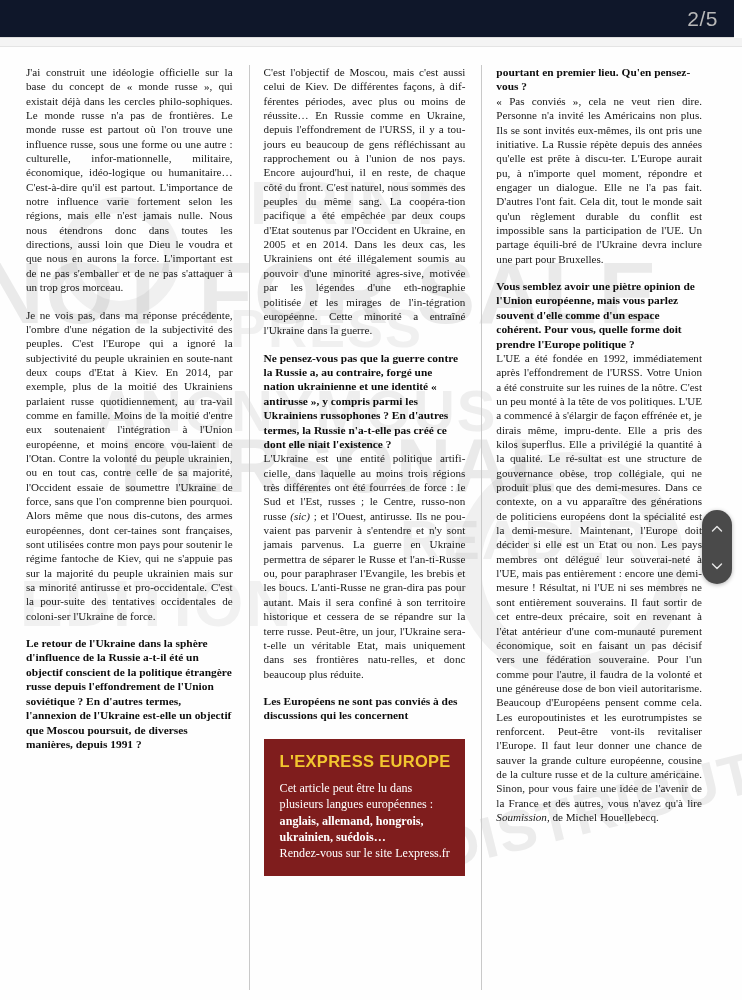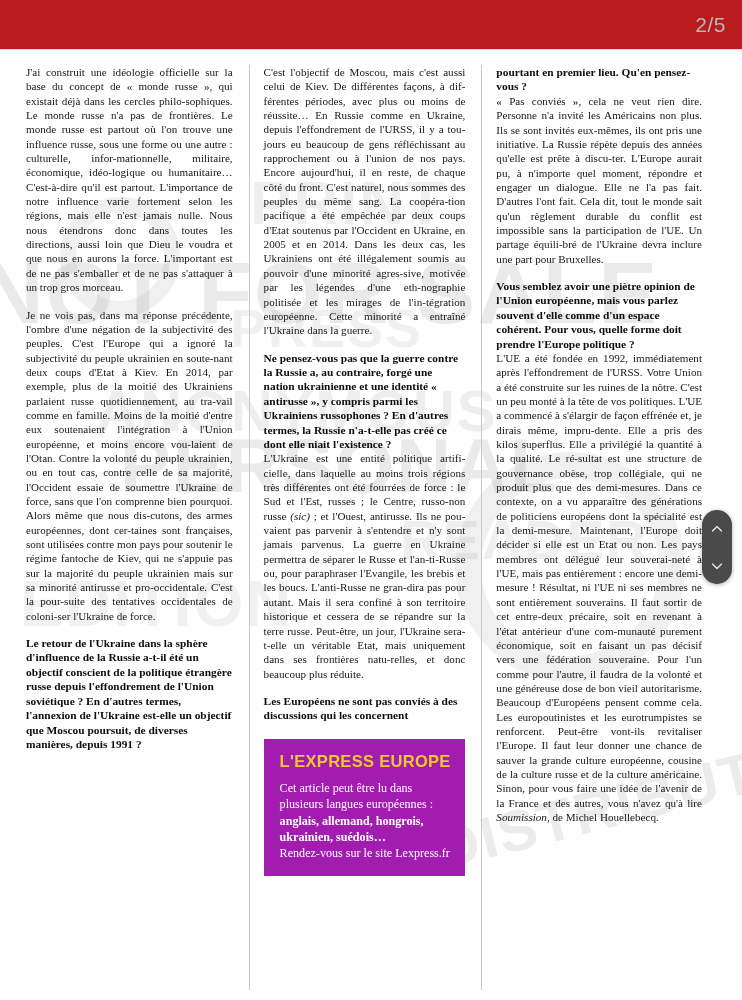--- a/index.html
+++ b/index.html
@@ -12,23 +12,23 @@
   #app {
     position: relative;
     width: 742px; height: 1000px;
     overflow: hidden;
     background: #ffffff;
   }
 
   
   .viewer-bar {
     position: absolute;
-    top: 0; left: 0; right: 0;
-    height: 50px;
-    background: #b91c1c;
+    top: 0; left: 0; right: 8px;
+    height: 38px;
+    background: #0f172a;
     border-bottom: 1px solid #dcdcdc;
     display: flex;
     align-items: center;
     justify-content: flex-end;
     padding-right: 16px;
     z-index: 40;
   }
   .page-indicator {
     font-family: "Liberation Sans", sans-serif;
     font-size: 21px;
@@ -130,21 +130,21 @@
     line-height: 14.4px;
     color: #0d0d0d;
     text-align: left;
   }
   .gap-sm { height: 13px; }
   i.sic { font-style: italic; }
 
   
   .promo {
     margin-top: 16px;
-    background: #a21caf;
+    background: #7f1d1d;
     padding: 13px 14px 14px 16px;
     color: #ffffff;
   }
   .promo-title {
     font-family: "Liberation Sans", sans-serif;
     font-weight: 700;
     font-size: 16.5px;
     letter-spacing: 0.3px;
     color: #f2c62f;
     margin: 0 0 9px 0;

